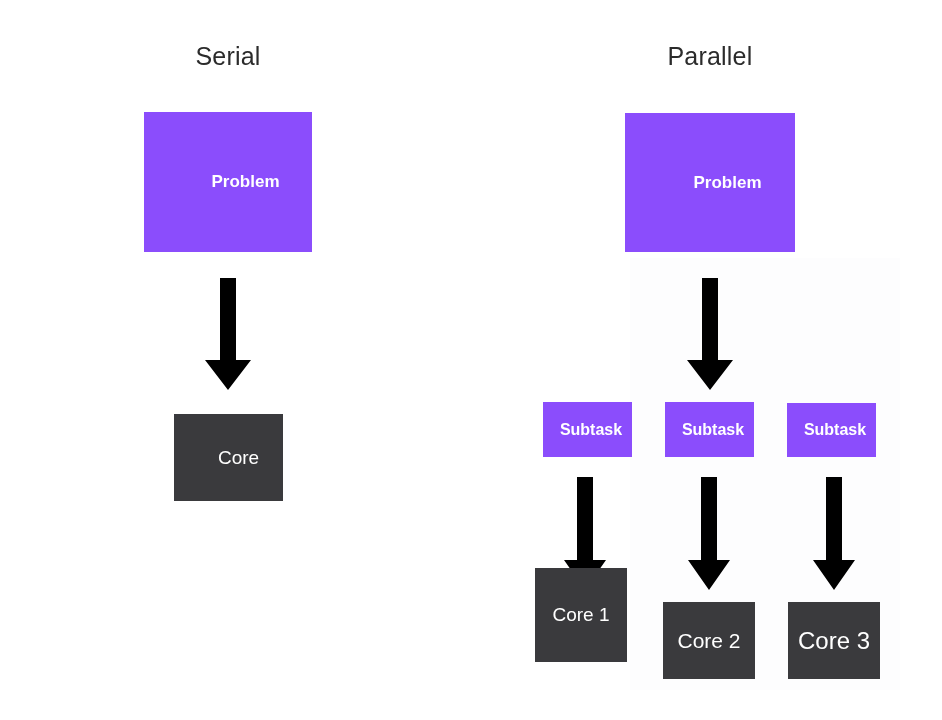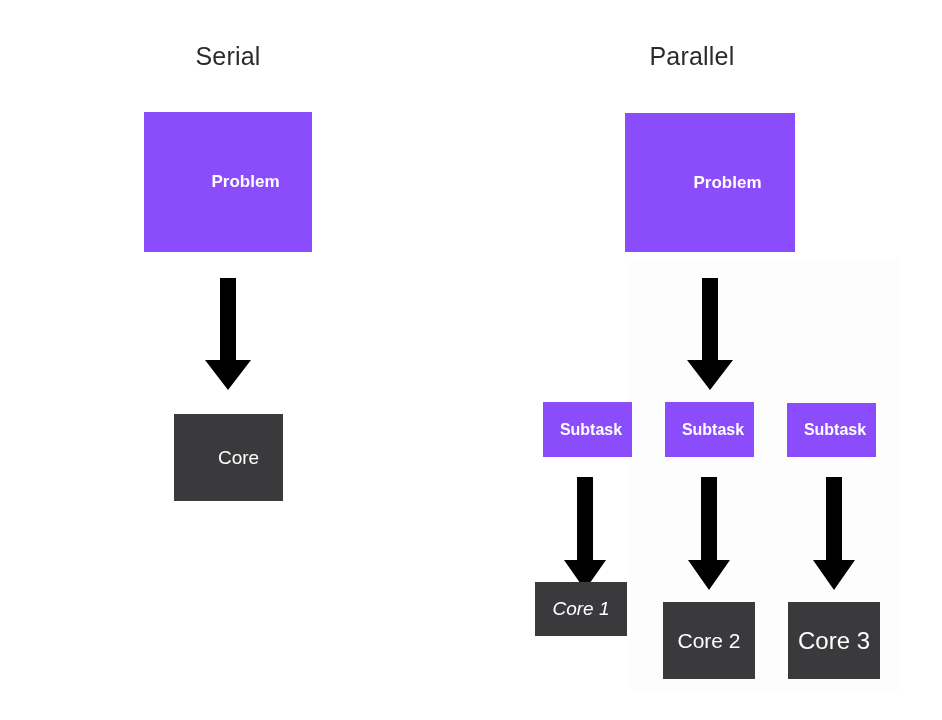--- a/index.html
+++ b/index.html
@@ -83,21 +83,21 @@
   <div class="arrow" style="left:205px; top:278px; width:46px; height:112px;">
     <svg width="46" height="112" viewBox="0 0 46 112" aria-hidden="true">
       <polygon points="15,0 31,0 31,82 46,82 23,112 0,82 15,82" fill="#000000"></polygon>
     </svg>
   </div>
 
   <div class="box box-core" style="left:174px; top:414px; width:109px; height:87px; font-size:19px;padding-left:20px;">
     <span>Core</span>
   </div>
 
-  <div class="section-title" style="left:592px; top:42px; width:200px;">Parallel</div>
+  <div class="section-title" style="left:610px; top:42px; width:200px;">Parallel</div>
 
   <div class="box box-problem" style="left:625px; top:113px; width:170px; height:139px; font-size:17px;">
     <span>Problem</span>
   </div>
 
   <div class="arrow" style="left:687px; top:278px; width:46px; height:112px;">
     <svg width="46" height="112" viewBox="0 0 46 112" aria-hidden="true">
       <polygon points="15,0 31,0 31,82 46,82 23,112 0,82 15,82" fill="#000000"></polygon>
     </svg>
   </div>
@@ -121,21 +121,21 @@
     <svg width="42" height="113" viewBox="0 0 42 113" aria-hidden="true">
       <polygon points="13,0 29,0 29,83 42,83 21,113 0,83 13,83" fill="#000000"></polygon>
     </svg>
   </div>
   <div class="arrow" style="left:813px; top:477px; width:42px; height:113px;">
     <svg width="42" height="113" viewBox="0 0 42 113" aria-hidden="true">
       <polygon points="13,0 29,0 29,83 42,83 21,113 0,83 13,83" fill="#000000"></polygon>
     </svg>
   </div>
 
-  <div class="box box-core" style="left:535px; top:582px; width:92px; height:54px; font-size:19px;font-style:italic;">
+  <div class="box box-core" style="left:535px; top:568px; width:92px; height:94px; font-size:19px;">
     <span>Core 1</span>
   </div>
   <div class="box box-core" style="left:663px; top:602px; width:92px; height:77px; font-size:21px;">
     <span>Core 2</span>
   </div>
   <div class="box box-core" style="left:788px; top:602px; width:92px; height:77px; font-size:24px;">
     <span>Core 3</span>
   </div>
 
 </div>

